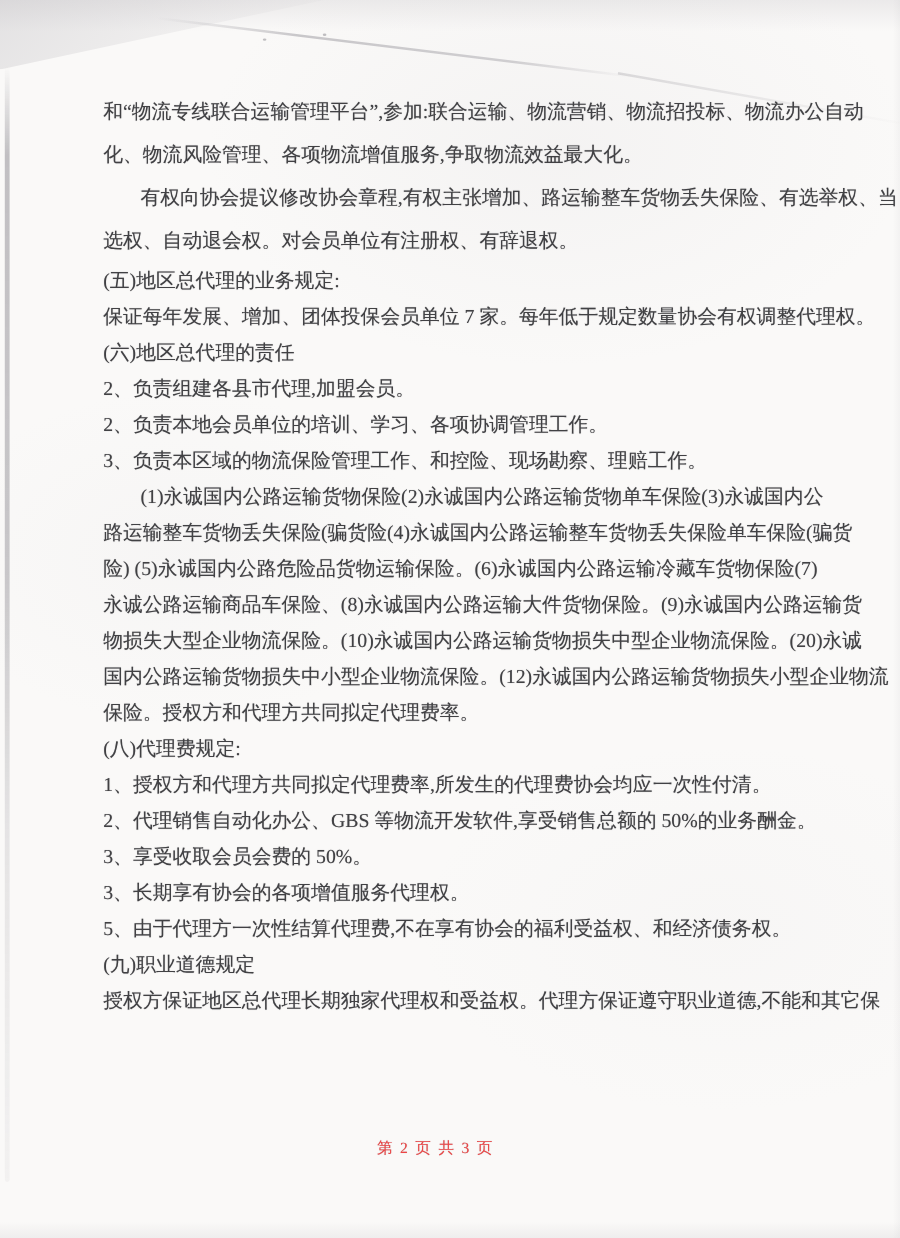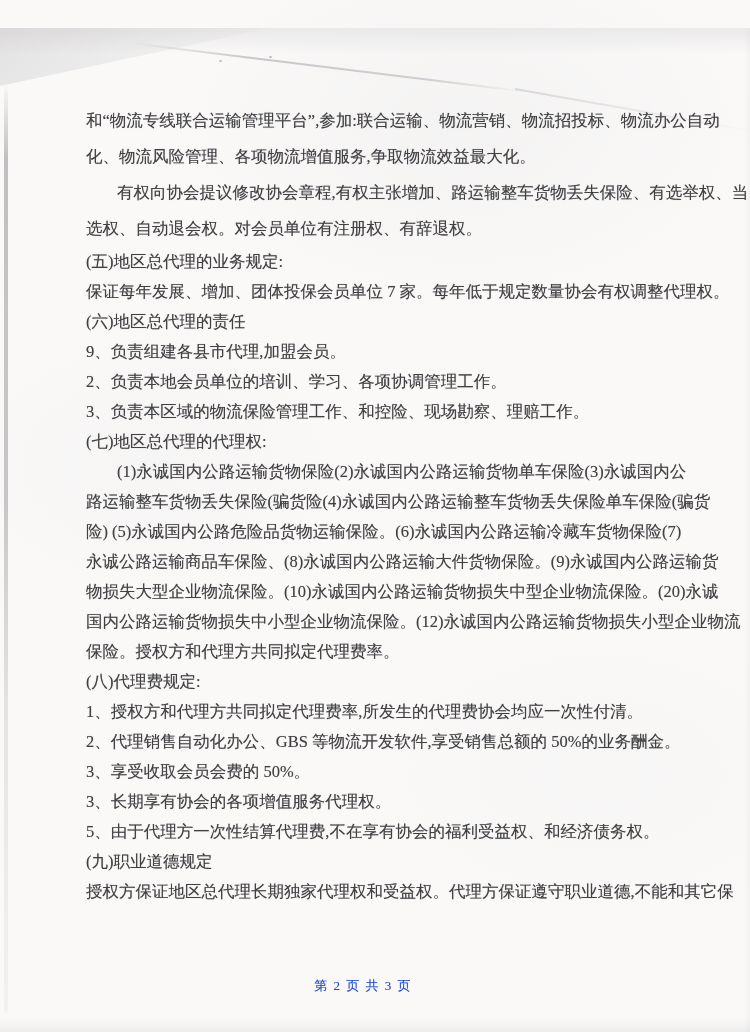--- a/index.html
+++ b/index.html
@@ -6,21 +6,21 @@
   body{
     width:750px;height:1032px;position:relative;overflow:hidden;
     background:
       radial-gradient(ellipse 420px 260px at 62% 12%, rgba(208,206,209,0.14), rgba(208,206,209,0) 70%),
       radial-gradient(ellipse 300px 200px at 20% 45%, rgba(215,213,216,0.10), rgba(215,213,216,0) 70%),
       radial-gradient(ellipse 360px 220px at 80% 75%, rgba(214,212,215,0.08), rgba(214,212,215,0) 70%),
       #faf9f8;
     font-family:"Liberation Serif","DejaVu Serif",serif;
     color:#414144;
   }
-  .scan{position:absolute;inset:0;margin-top:28px;}
+  .scan{position:absolute;inset:0;}
   
   .top-shade{position:absolute;top:0;left:0;width:750px;height:26px;
     background:linear-gradient(to bottom, rgba(203,201,204,0.32), rgba(203,201,204,0));}
   .corner-shade{position:absolute;top:0;left:0;width:270px;height:58px;
     background:linear-gradient(135deg, rgba(190,188,192,0.38), rgba(190,188,192,0));
     clip-path:polygon(0 0,100% 0,0 100%);}
   .edge-left{position:absolute;left:4px;top:55px;width:4px;height:930px;border-radius:2px;
     background:linear-gradient(to bottom, rgba(160,158,162,0) 0%, rgba(146,144,150,0.55) 8%,
       rgba(146,144,150,0.48) 45%, rgba(168,166,171,0.26) 68%, rgba(182,180,185,0.10) 100%);
     filter:blur(0.4px);}
@@ -41,21 +41,21 @@
   .content{position:absolute;left:86px;top:75px;width:664px;}
   .line{
     height:30px;line-height:30px;font-size:16.5px;white-space:pre;
     color:#414144;text-shadow:0 0 0.8px rgba(70,70,76,0.45);
   }
   .line.wide{height:36px;line-height:36px;}
   .line.indent{padding-left:31px;}
   .footer{position:absolute;top:948px;left:0;width:750px;text-align:center;}
   .footer span{
     display:inline-block;margin-right:24px;font-size:13px;letter-spacing:1.5px;
-    color:#1d4ed8;text-shadow:0 0 0.7px rgba(70,70,76,0.4);
+    color:#ef4444;text-shadow:0 0 0.7px rgba(70,70,76,0.4);
   }
 </style>
 </head>
 <body>
 
 <div class="scan">
   <div class="top-shade"></div>
   <div class="corner-shade"></div>
   <div class="edge-left"></div>
   <div class="edge-right"></div>
@@ -66,24 +66,23 @@
   <div class="bottom-shade"></div>
 
   <div class="content">
       <div class="line wide">和“物流专线联合运输管理平台”,参加:联合运输、物流营销、物流招投标、物流办公自动</div>
       <div class="line wide">化、物流风险管理、各项物流增值服务,争取物流效益最大化。</div>
       <div class="line wide indent">有权向协会提议修改协会章程,有权主张增加、路运输整车货物丢失保险、有选举权、当</div>
       <div class="line wide">选权、自动退会权。对会员单位有注册权、有辞退权。</div>
       <div class="line">(五)地区总代理的业务规定:</div>
       <div class="line">保证每年发展、增加、团体投保会员单位 7 家。每年低于规定数量协会有权调整代理权。</div>
       <div class="line">(六)地区总代理的责任</div>
-      <div class="line">9、负责组建各县市代理,加盟会员。</div>
+      <div class="line">2、负责组建各县市代理,加盟会员。</div>
       <div class="line">2、负责本地会员单位的培训、学习、各项协调管理工作。</div>
       <div class="line">3、负责本区域的物流保险管理工作、和控险、现场勘察、理赔工作。</div>
-      <div class="line">(七)地区总代理的代理权:</div>
       <div class="line indent">(1)永诚国内公路运输货物保险(2)永诚国内公路运输货物单车保险(3)永诚国内公</div>
       <div class="line">路运输整车货物丢失保险(骗货险(4)永诚国内公路运输整车货物丢失保险单车保险(骗货</div>
       <div class="line">险) (5)永诚国内公路危险品货物运输保险。(6)永诚国内公路运输冷藏车货物保险(7)</div>
       <div class="line">永诚公路运输商品车保险、(8)永诚国内公路运输大件货物保险。(9)永诚国内公路运输货</div>
       <div class="line">物损失大型企业物流保险。(10)永诚国内公路运输货物损失中型企业物流保险。(20)永诚</div>
       <div class="line">国内公路运输货物损失中小型企业物流保险。(12)永诚国内公路运输货物损失小型企业物流</div>
       <div class="line">保险。授权方和代理方共同拟定代理费率。</div>
       <div class="line">(八)代理费规定:</div>
       <div class="line">1、授权方和代理方共同拟定代理费率,所发生的代理费协会均应一次性付清。</div>
       <div class="line">2、代理销售自动化办公、GBS 等物流开发软件,享受销售总额的 50%的业务酬金。</div>

